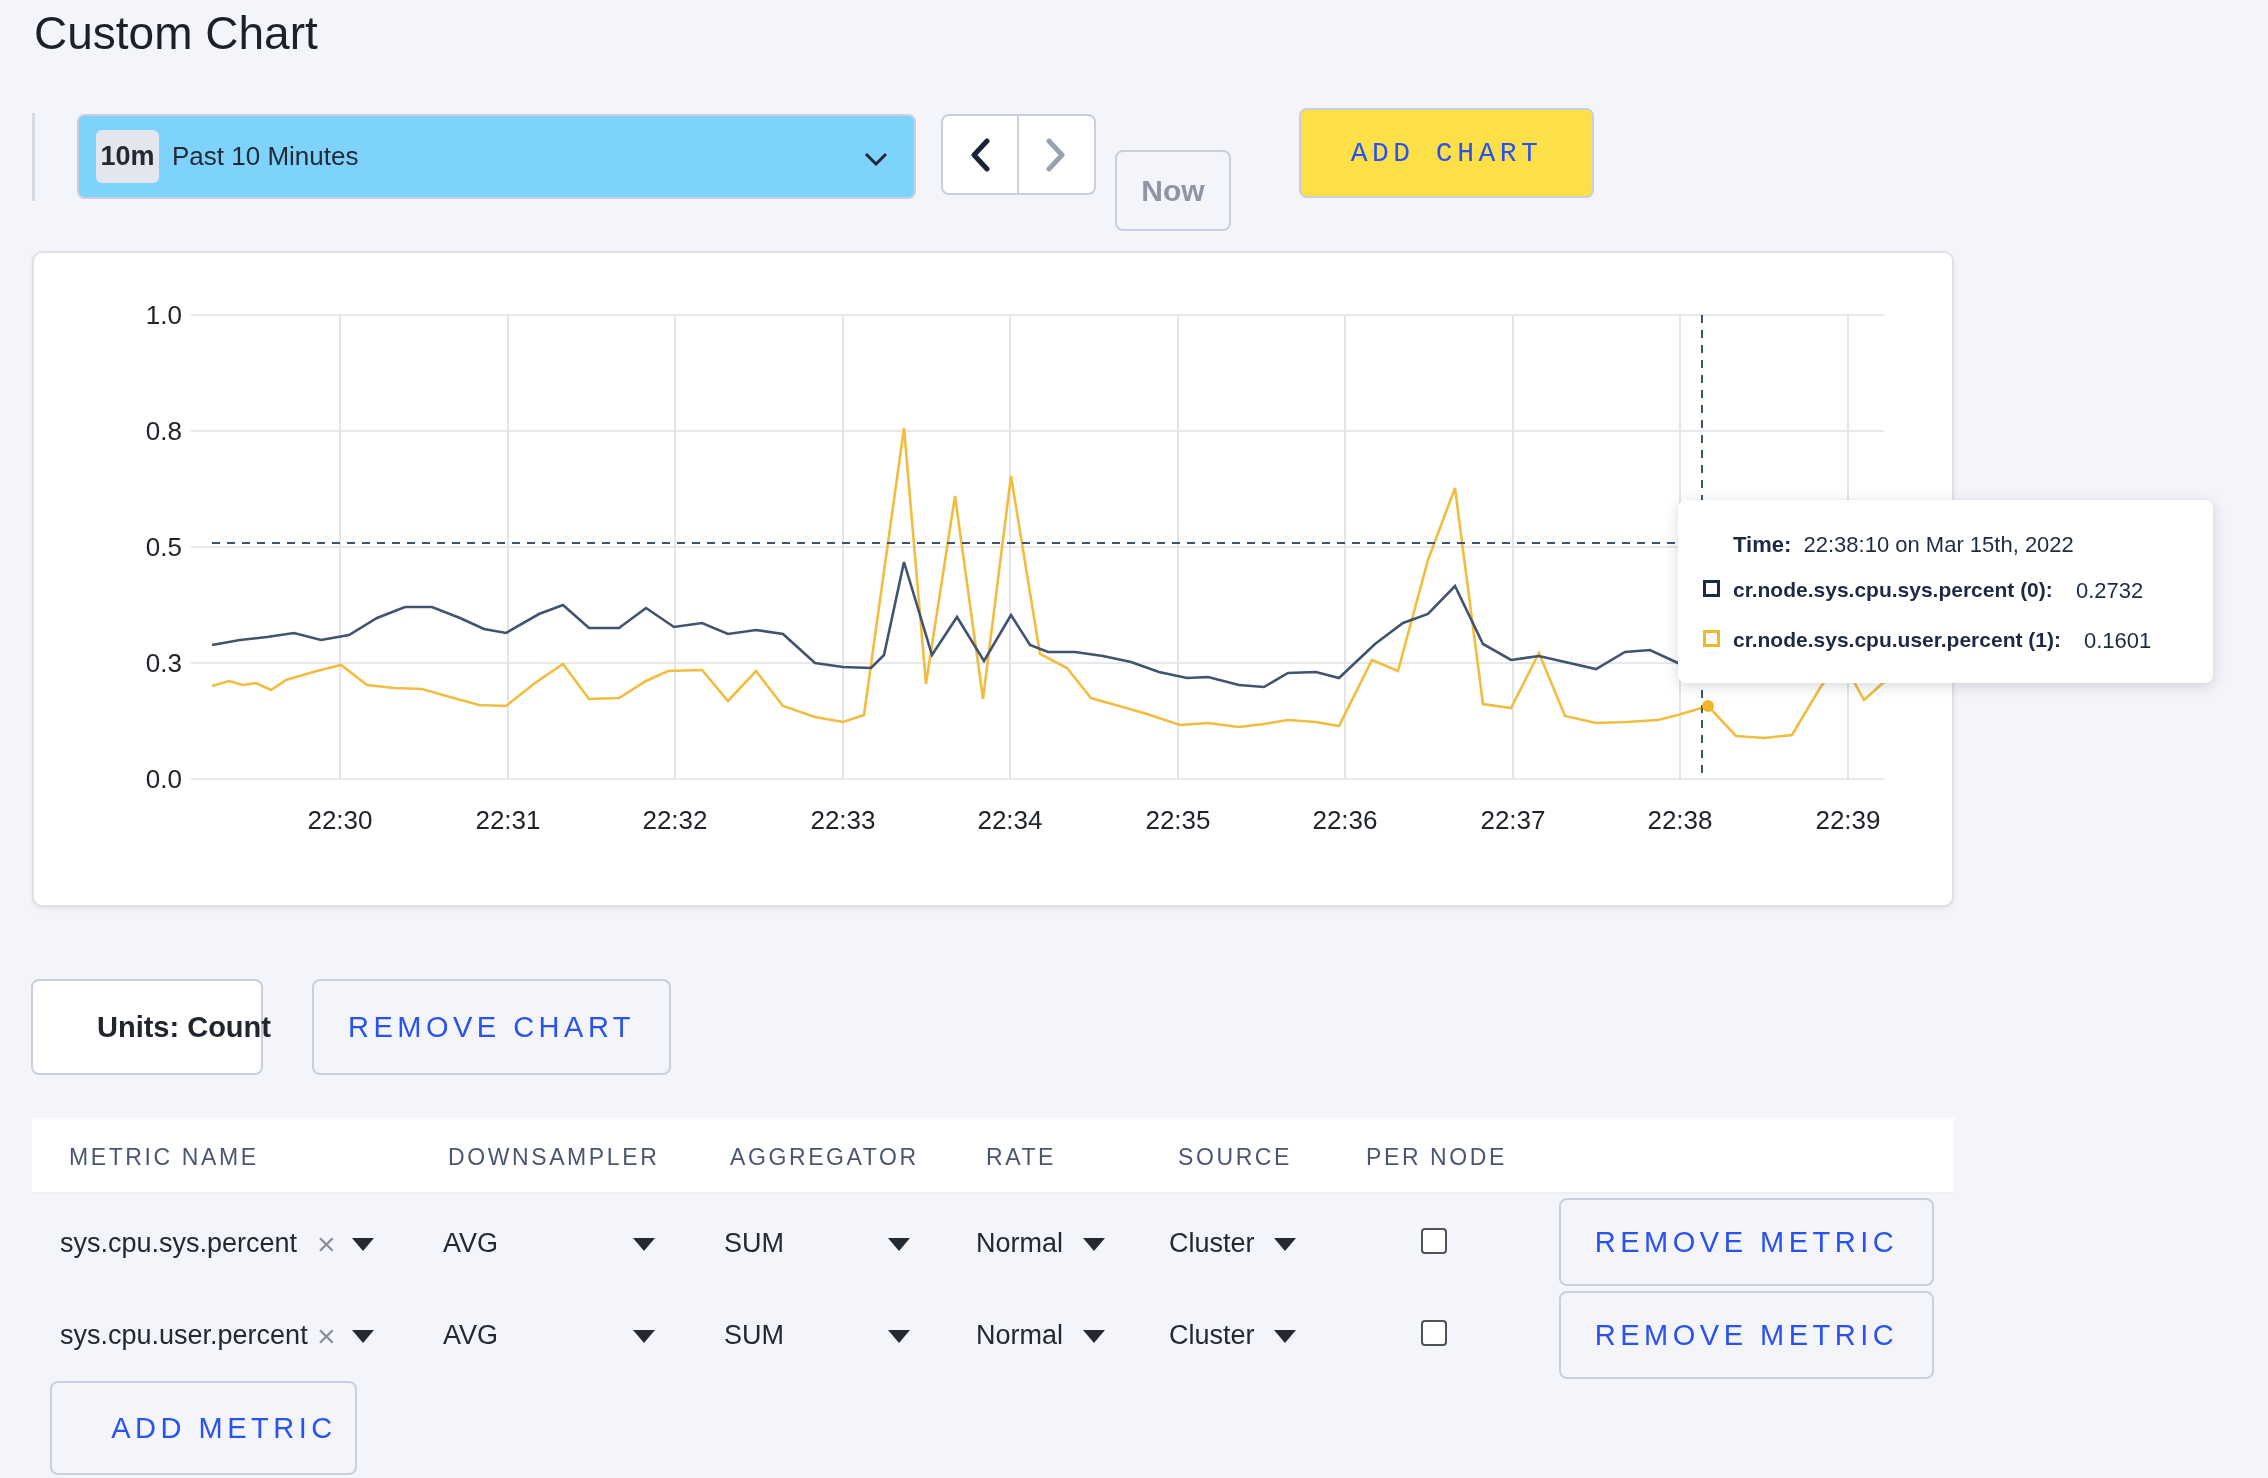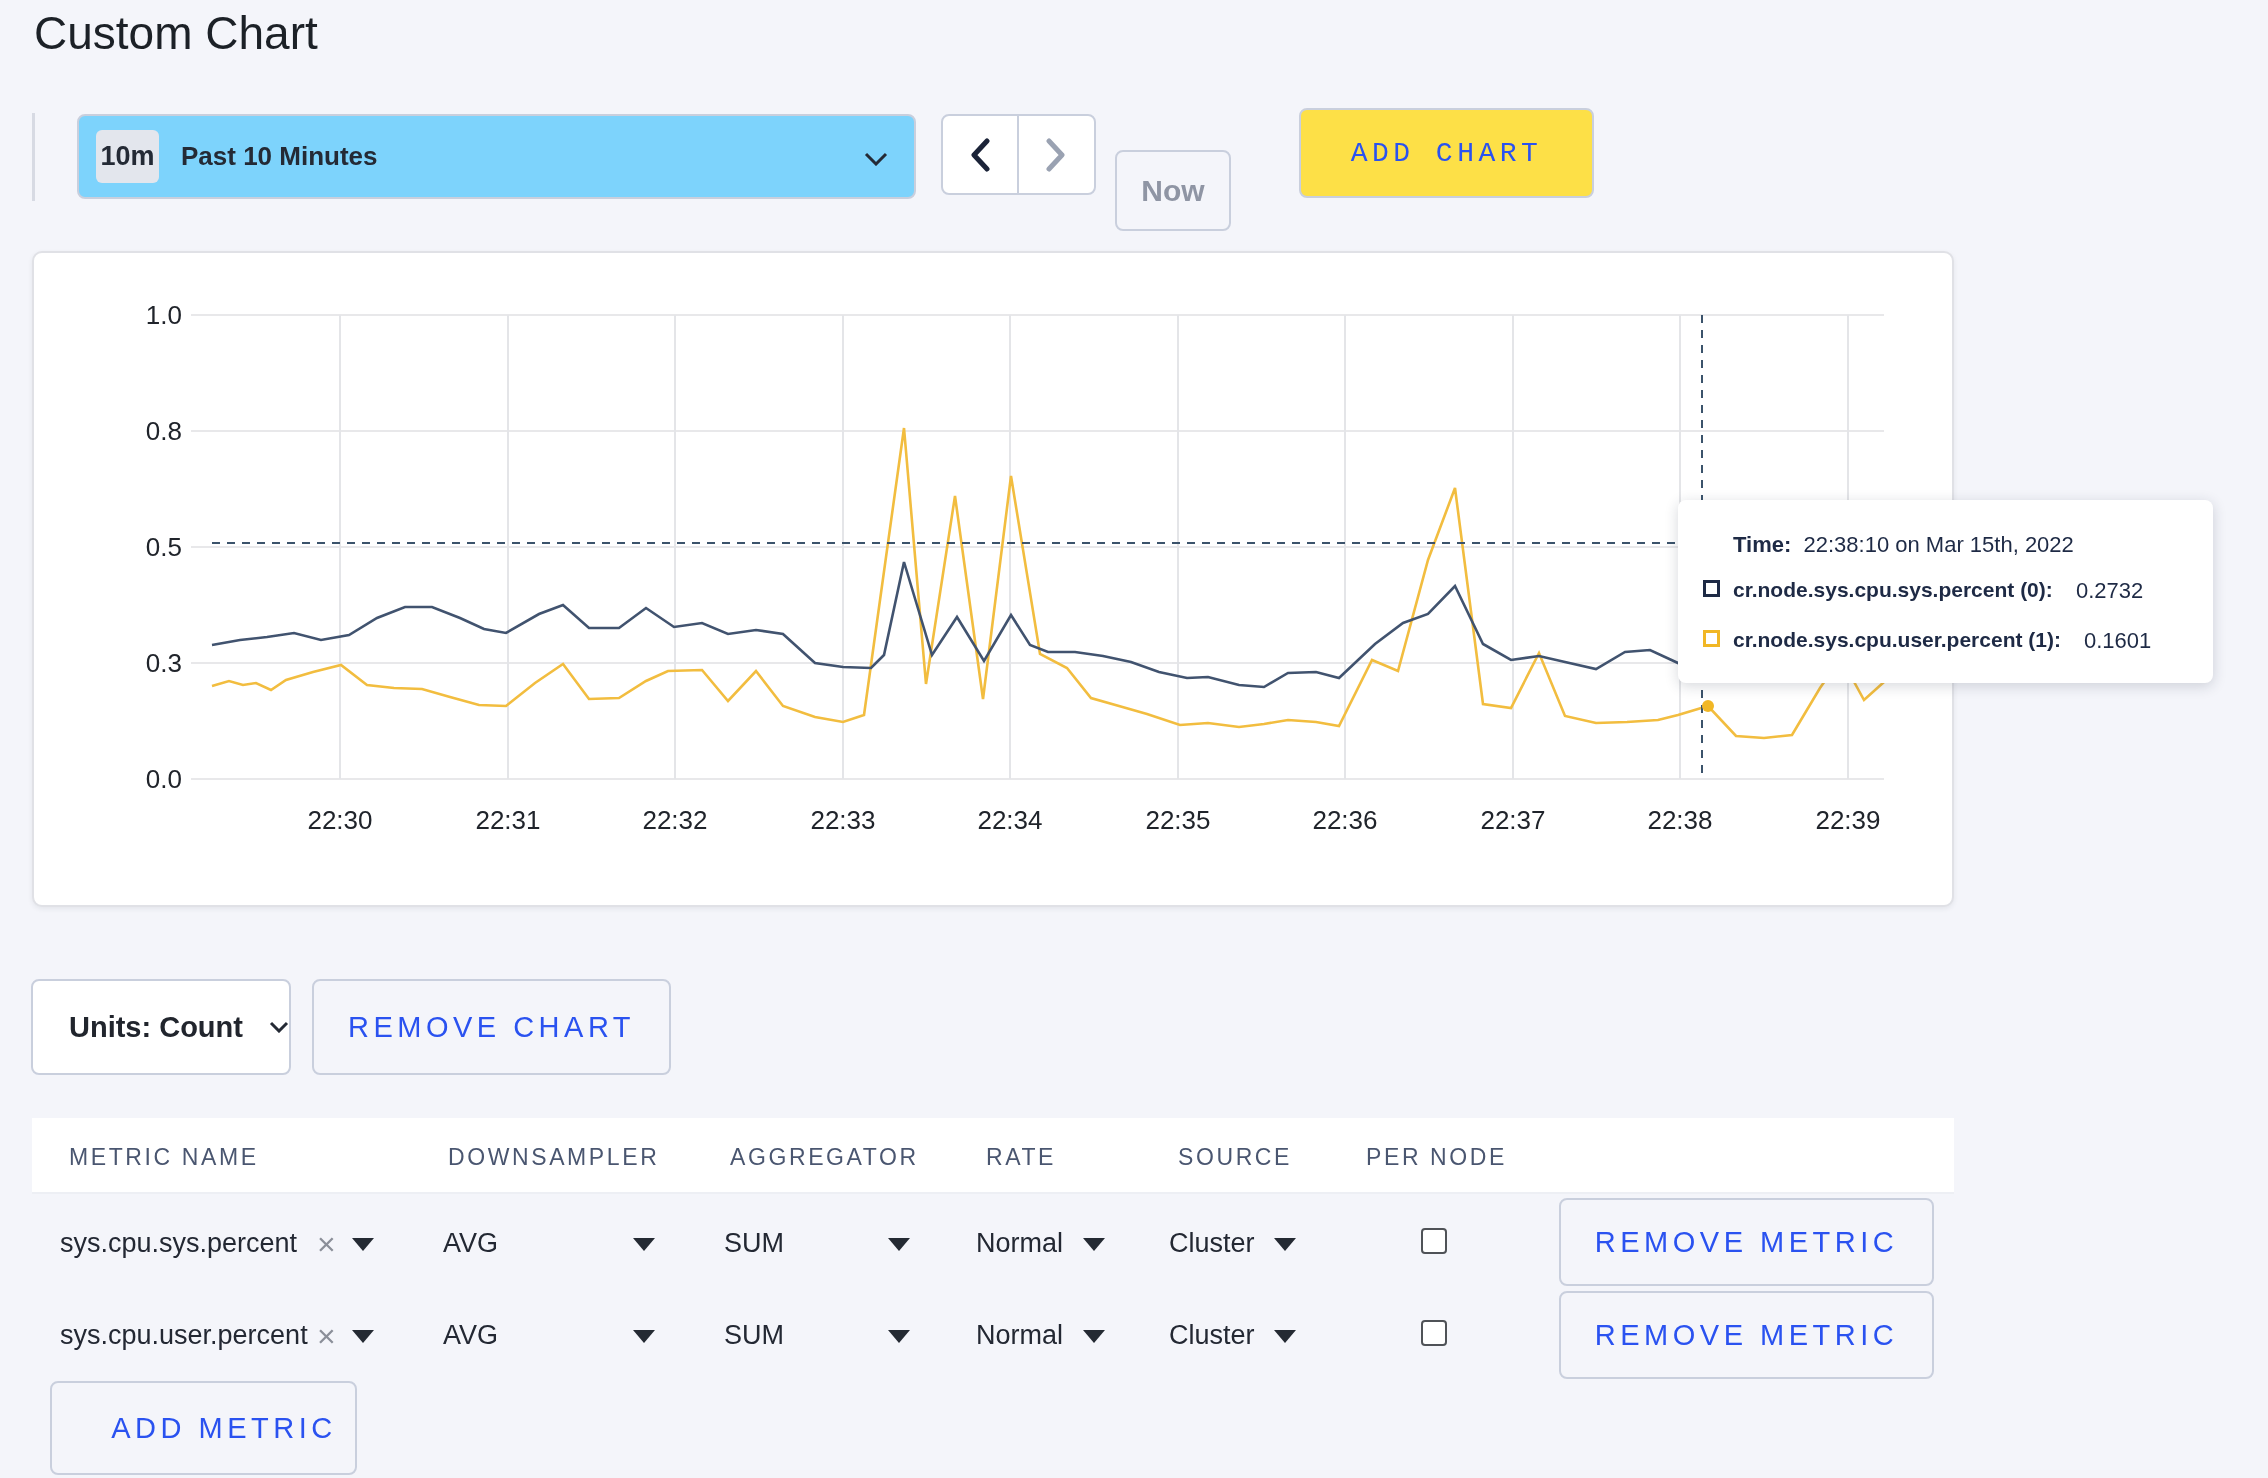--- a/index.html
+++ b/index.html
@@ -8,21 +8,21 @@
   .btn { position:absolute; border:2px solid #c9cfdd; border-radius:8px; display:flex; align-items:center; justify-content:center; }
   .bluetxt { color:#2a52f0; letter-spacing:4.5px; font-size:29px; }
 </style>
 </head>
 <body>
   <div class="abs" style="left:34px; top:6px; font-size:46px; color:#1c2127;">Custom Chart</div>
 
   <div class="abs" style="left:32px; top:113px; width:3px; height:88px; background:#d7dae3;"></div>
   <div class="btn" style="left:77px; top:114px; width:839px; height:85px; background:#7dd3fc; justify-content:flex-start;">
     <div style="margin-left:17px; width:63px; height:53px; background:#e3e6ed; border-radius:6px; display:flex; align-items:center; justify-content:center; font-weight:bold; font-size:27px; color:#242a35;">10m</div>
-    <div style="margin-left:22px; font-size:26px; color:#242a35;font-weight:bold;">Past 10 Minutes</div>
+    <div style="margin-left:13px; font-size:26px; color:#242a35;">Past 10 Minutes</div>
     <svg class="abs" style="right:26px; top:36px;" width="24" height="14" viewBox="0 0 24 14">
       <polyline points="2,2 12,12 22,2" fill="none" stroke="#242a35" stroke-width="3"></polyline>
     </svg>
   </div>
   <div class="btn" style="left:941px; top:114px; width:155px; height:81px; background:#fff; padding:0;">
     <div style="width:50%; height:100%; display:flex; align-items:center; justify-content:center; border-right:2px solid #c9cfdd;">
       <svg width="22" height="34" viewBox="0 0 22 34">
         <polyline points="18,3 5,17 18,31" fill="none" stroke="#1b2338" stroke-width="5" stroke-linecap="round" stroke-linejoin="round"></polyline>
       </svg>
     </div>
@@ -107,21 +107,21 @@
   <div class="abs" style="left:1678px; top:500px; width:535px; height:183px; background:#fff; border-radius:8px; box-shadow:0 3px 14px rgba(30,40,60,0.18); white-space:nowrap; overflow:hidden;">
     <div class="abs" style="left:55px; top:32px; font-size:22px; color:#1e2a45;"><b>Time:</b>&nbsp;&nbsp;22:38:10 on Mar 15th, 2022</div>
     <div class="abs" style="left:25px; top:80px; width:17px; height:17px; border:3px solid #1e2a45;"></div>
     <div class="abs" style="left:55px; top:78px; font-size:21px; color:#1e2a45; font-weight:bold;">cr.node.sys.cpu.sys.percent (0):</div>
     <div class="abs" style="left:398px; top:78px; font-size:22px; color:#1e2a45;">0.2732</div>
     <div class="abs" style="left:25px; top:130px; width:17px; height:17px; border:3px solid #f1b725;"></div>
     <div class="abs" style="left:55px; top:128px; font-size:21px; color:#1e2a45; font-weight:bold;">cr.node.sys.cpu.user.percent (1):</div>
     <div class="abs" style="left:406px; top:128px; font-size:22px; color:#1e2a45;">0.1601</div>
   </div>
 
-  <div class="btn" style="left:31px; top:979px; width:260px; height:96px; background:#fff; justify-content:space-between; white-space:nowrap;">
+  <div class="btn" style="left:31px; top:979px; width:232px; height:96px; background:#fff; justify-content:space-between; white-space:nowrap;padding-left:28px;">
     <div style="margin-left:36px; font-size:29px; font-weight:bold; color:#21252d;">Units: Count</div>
     <svg style="margin-left:16px;" width="20" height="12" viewBox="0 0 20 12">
       <polyline points="2,2 10,10 18,2" fill="none" stroke="#242a35" stroke-width="3"></polyline>
     </svg>
   </div>
   <div class="btn bluetxt" style="left:312px; top:979px; width:359px; height:96px;">REMOVE CHART</div>
 
   <div class="abs" style="left:32px; top:1118px; width:1922px; height:76px; background:#fff; border-bottom:2px solid #edeff4;"></div>
   <div class="abs" style="top:1144px; font-size:23px; letter-spacing:2.6px; color:#4a5670; width:2268px;">
     <span class="abs" style="left:69px;">METRIC NAME</span>

